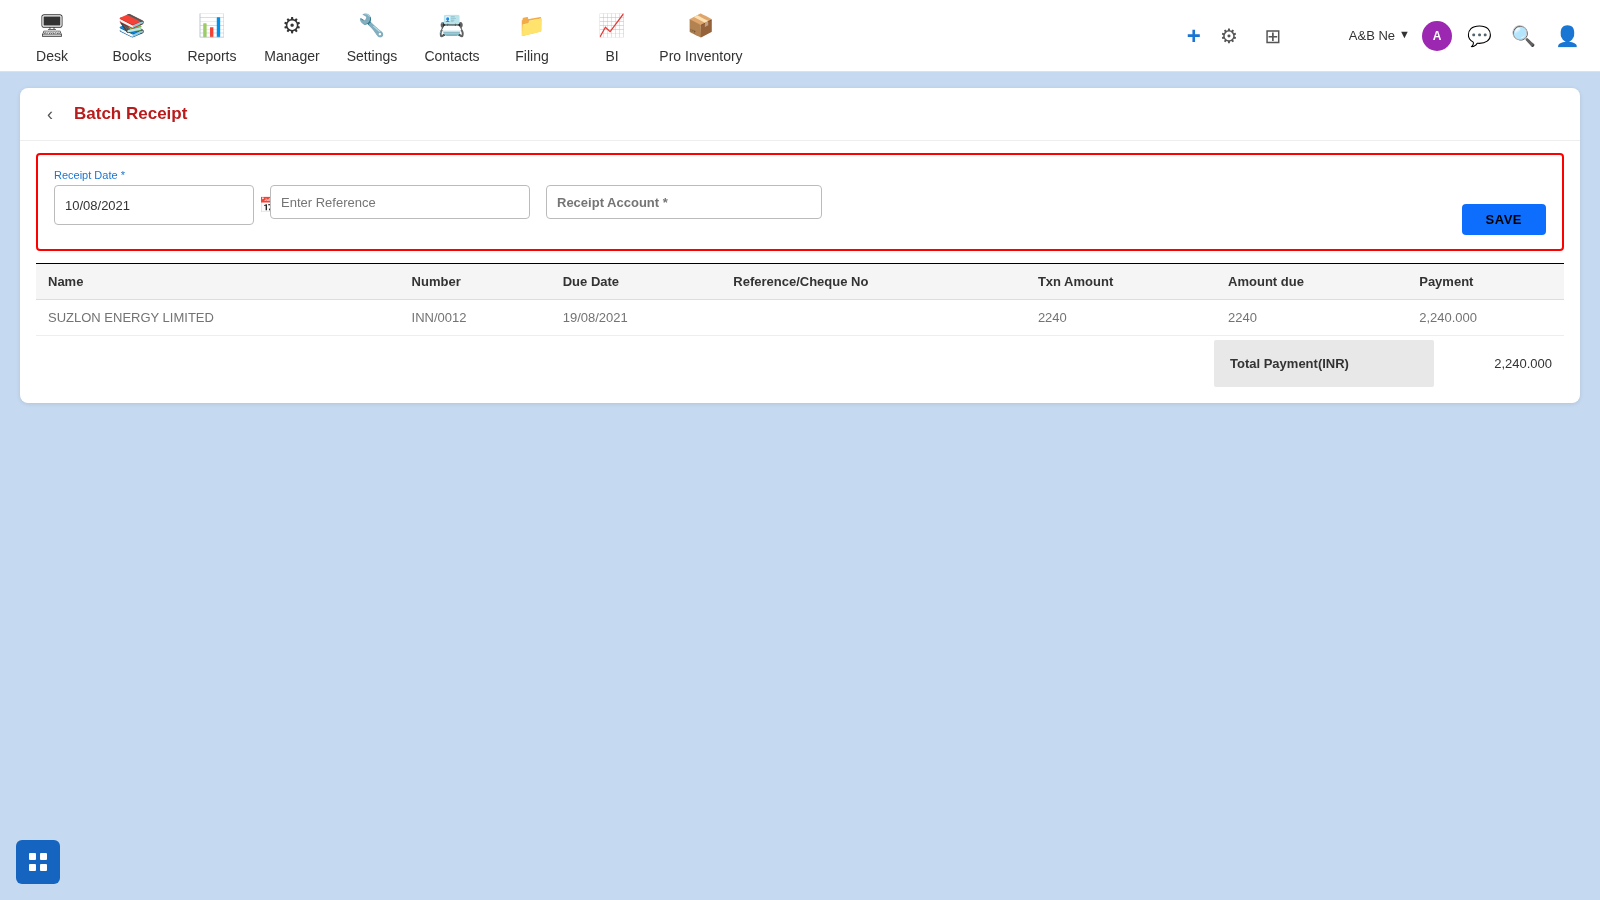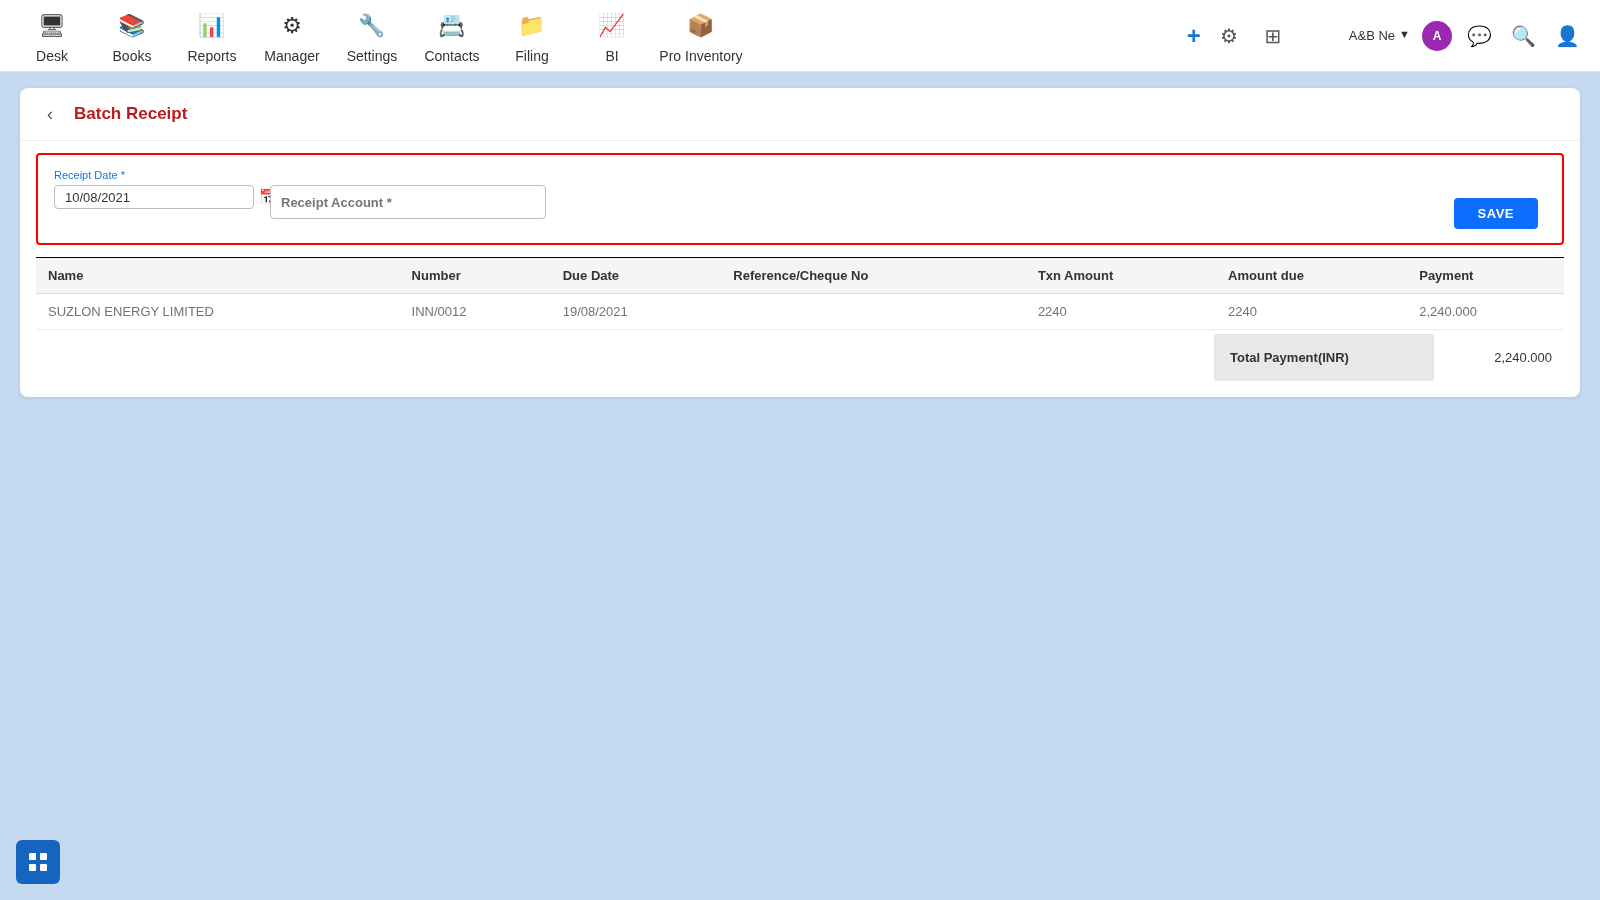--- a/index.html
+++ b/index.html
@@ -160,21 +160,21 @@
       background: #fff;
       outline: none;
       height: 34px;
     }
     .date-input-wrapper {
       display: flex;
       align-items: center;
       border: 1px solid #bbb;
       border-radius: 4px;
       background: #fff;
-      height: 24px;
+      height: 40px;
       width: 200px;
     }
     .date-input-wrapper input {
       border: none;
       outline: none;
       padding: 6px 10px;
       font-size: 13px;
       flex: 1;
       background: transparent;
     }
@@ -182,30 +182,30 @@
       padding: 0 8px;
       color: #555;
       cursor: pointer;
       font-size: 15px;
     }
     .reference-input { width: 260px; }
     .account-input { width: 276px; font-weight: bold; }
 
     .save-btn {
       background: #0d6efd;
-      color: #ffffff;
+      color: #000000;
       border: none;
       border-radius: 4px;
       padding: 8px 24px;
       font-size: 13px;
       font-weight: bold;
       cursor: pointer;
       letter-spacing: 0.5px;
       position: absolute;
-      right: 24px;
+      right: 16px;
       bottom: 14px;
     }
 
     
     .table-area {
       padding: 0 16px 16px 16px;
     }
     table {
       width: 100%;
       border-collapse: collapse;
@@ -339,20 +339,24 @@
       <div class="form-row">
 
         <div class="form-group">
           <label class="form-label">Receipt Date *</label>
           <div class="date-input-wrapper">
             <input type="text" class="form-input" style="border: none; height: auto;" value="10/08/2021">
             <span class="calendar-icon">📅</span>
           </div>
         </div>
 
+        <div class="form-group">
+          <label class="form-label" style="color: transparent; font-size:11px;">‎</label>
+          <input type="text" class="form-input reference-input" placeholder="Enter Reference" style="">
+        </div>
 
         <div class="form-group">
           <label class="form-label" style="color: transparent; font-size:11px;">‎</label>
           <input type="text" class="form-input account-input" placeholder="Receipt Account *" style="">
         </div>
       </div>
 
       <button class="save-btn">SAVE</button>
     </div>
 

